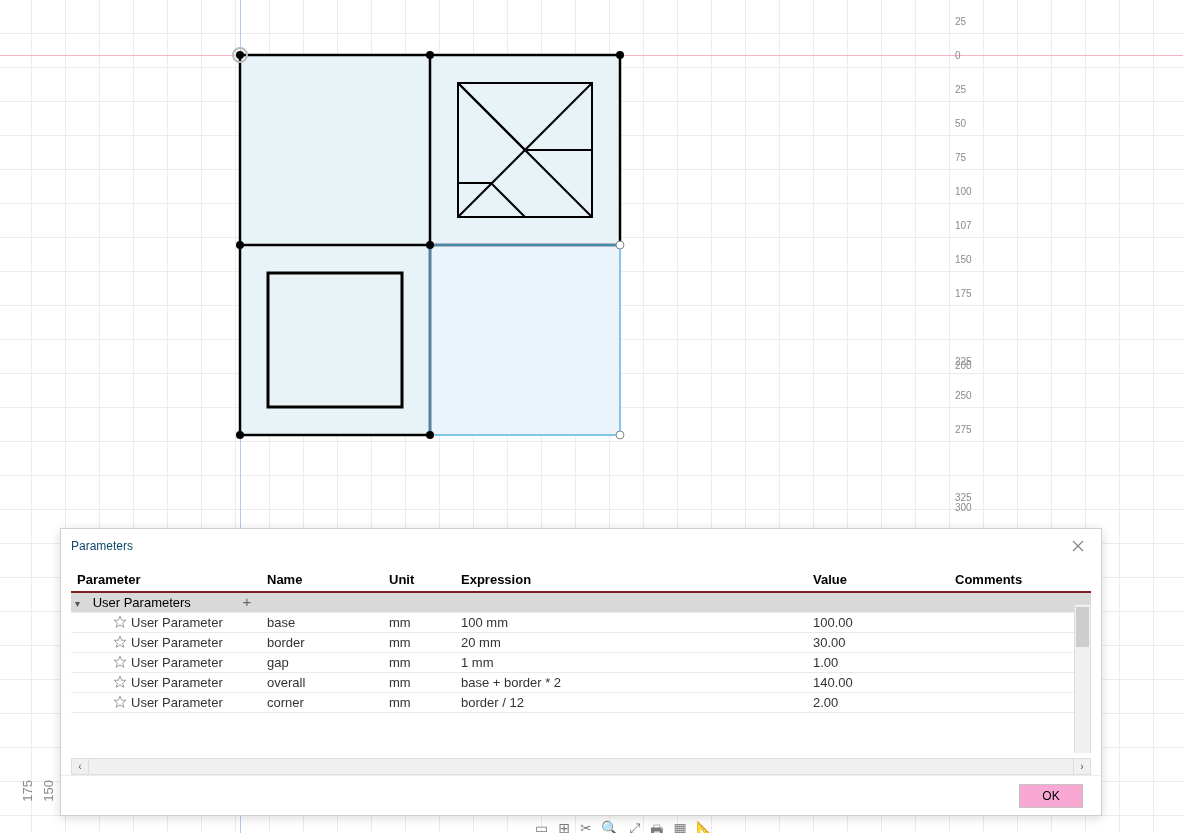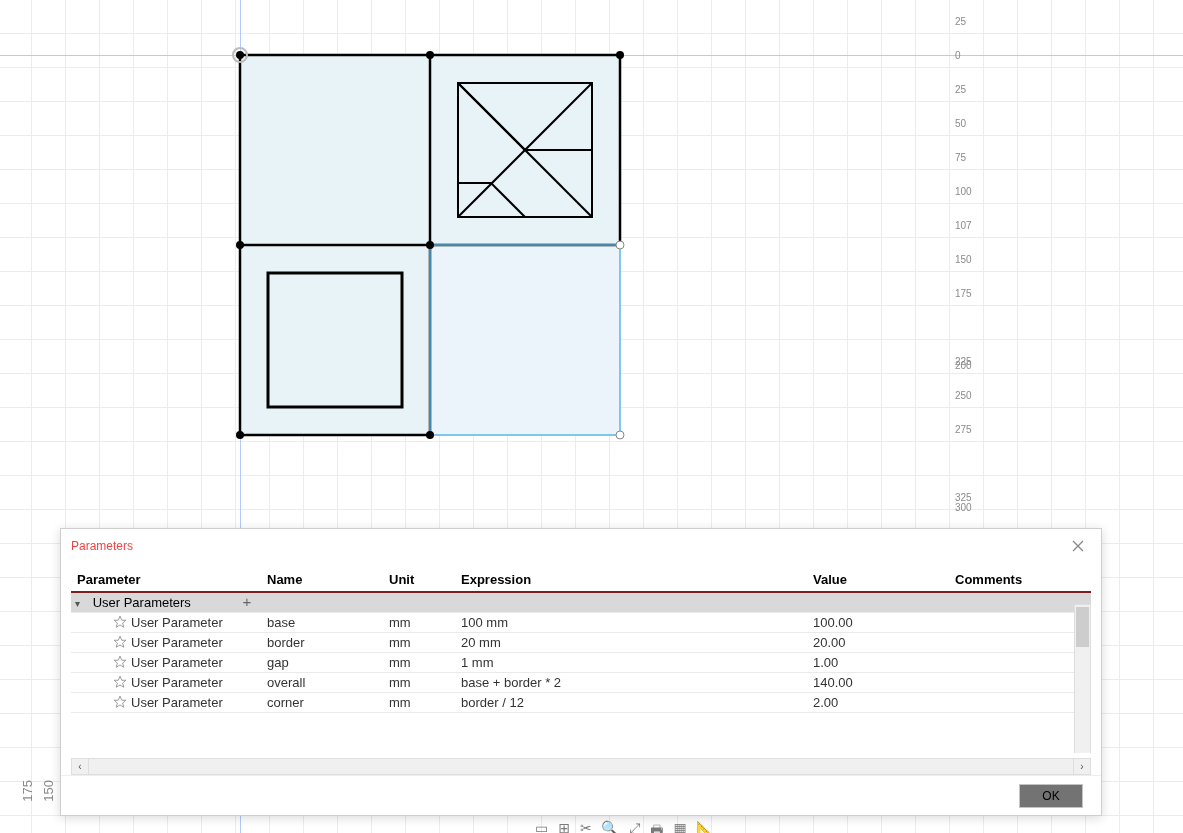--- a/index.html
+++ b/index.html
@@ -71,21 +71,21 @@
     box-shadow: 0 2px 10px rgba(0,0,0,0.15);
     display: flex;
     flex-direction: column;
   }
   .dialog-titlebar {
     height: 33px;
     display: flex;
     align-items: center;
     padding: 0 10px;
     font-size: 12px;
-    color: #ef4444;
+    color: #0c4a6e;
   }
   .dialog-titlebar .title { flex: 1; }
   .dialog-close {
     width: 26px; height: 26px;
     display: flex; align-items: center; justify-content: center;
     color: #888; font-size: 14px;
     cursor: pointer;
   }
   .dialog-body {
     flex: 1;
@@ -190,21 +190,21 @@
     display: flex;
     align-items: center;
     justify-content: flex-end;
     padding: 0 18px;
     border-top: 1px solid #eee;
   }
   .ok-btn {
     min-width: 64px;
     height: 24px;
     padding: 0 22px;
-    background: #737373;
+    background: #f9a8d4;
     border: 1px solid #c4c4c4;
     font-size: 12px;
     cursor: pointer;
   }
   
   .bottom-tools {
     position:absolute;
     left: 535px; top: 820px;
     display:flex; gap:10px;
     color:#7a7a7a;
@@ -338,21 +338,21 @@
             <td>100.00</td>
             <td></td>
           </tr>
           <tr class="row">
             <td><svg class="star" viewBox="0 0 24 24">
                 <polygon points="12,2 15,9 22,9 16.5,14 18.5,21 12,17 5.5,21 7.5,14 2,9 9,9" fill="none" stroke="#888" stroke-width="1.4"></polygon>
               </svg><span>User Parameter</span></td>
             <td>border</td>
             <td>mm</td>
             <td>20 mm</td>
-            <td>20.00</td>
+            <td>30.00</td>
             <td></td>
           </tr>
           <tr class="row">
             <td><svg class="star" viewBox="0 0 24 24">
                 <polygon points="12,2 15,9 22,9 16.5,14 18.5,21 12,17 5.5,21 7.5,14 2,9 9,9" fill="none" stroke="#888" stroke-width="1.4"></polygon>
               </svg><span>User Parameter</span></td>
             <td>gap</td>
             <td>mm</td>
             <td>1 mm</td>
             <td>1.00</td>

